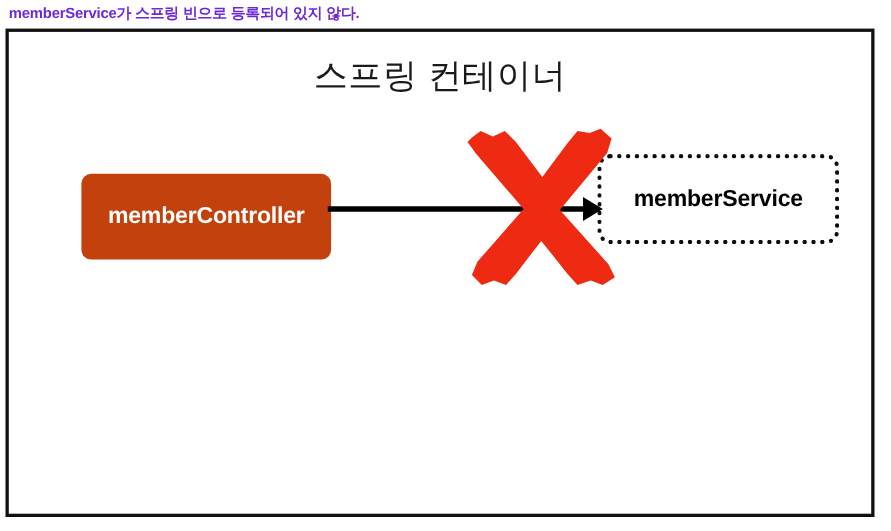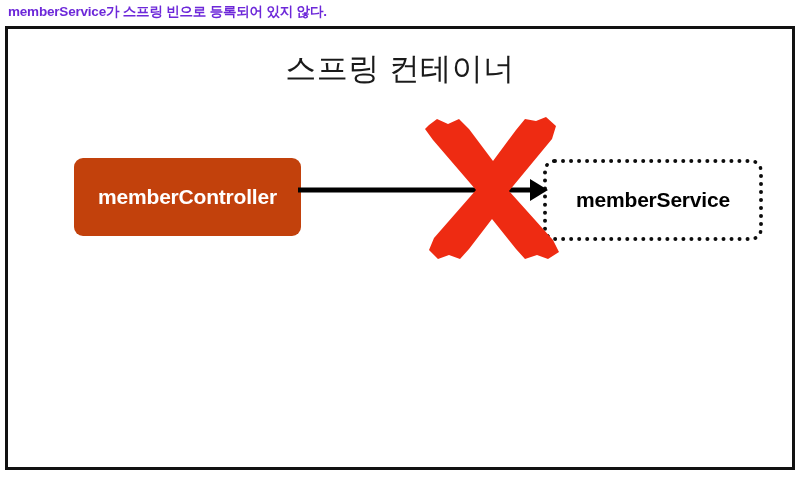--- a/index.html
+++ b/index.html
@@ -71,21 +71,21 @@
     color: #ffffff;
     font-size: 21px;
     font-weight: bold;
     letter-spacing: -0.2px;
   }
 
   
   .bean-missing {
     position: absolute;
     left: 535px;
-    top: 130px;
+    top: 111px;
     width: 220px;
     height: 82px;
     border: 4px dotted #0d0d0d;
     border-radius: 12px;
     background: #ffffff;
     display: flex;
     align-items: center;
     justify-content: center;
     box-sizing: border-box;
   }

